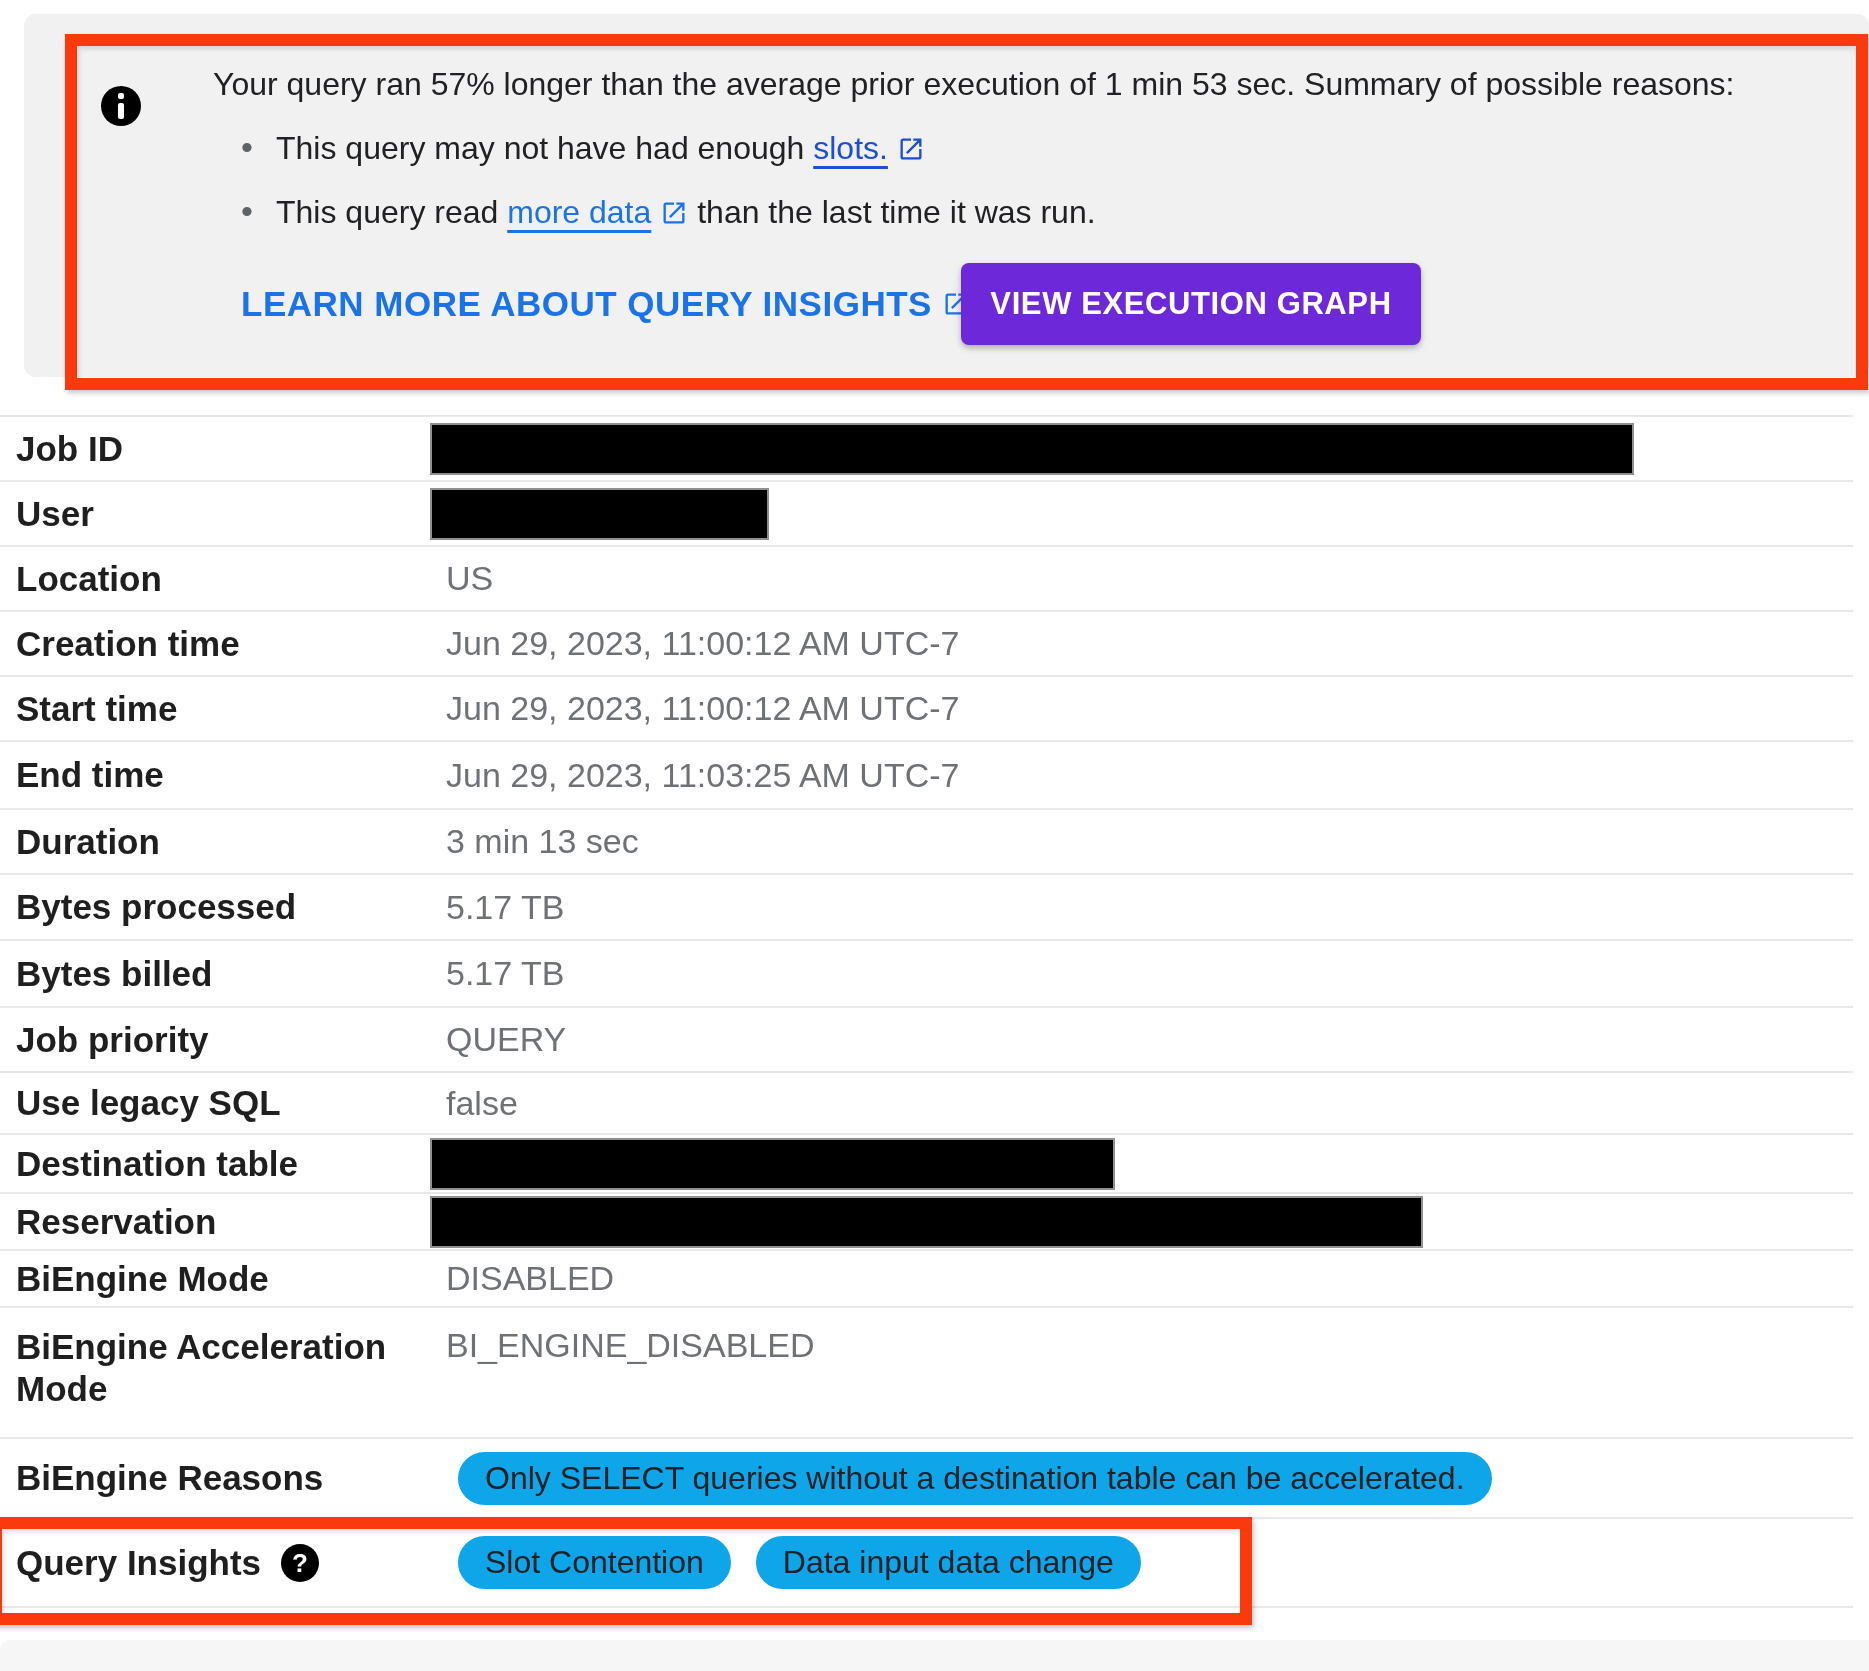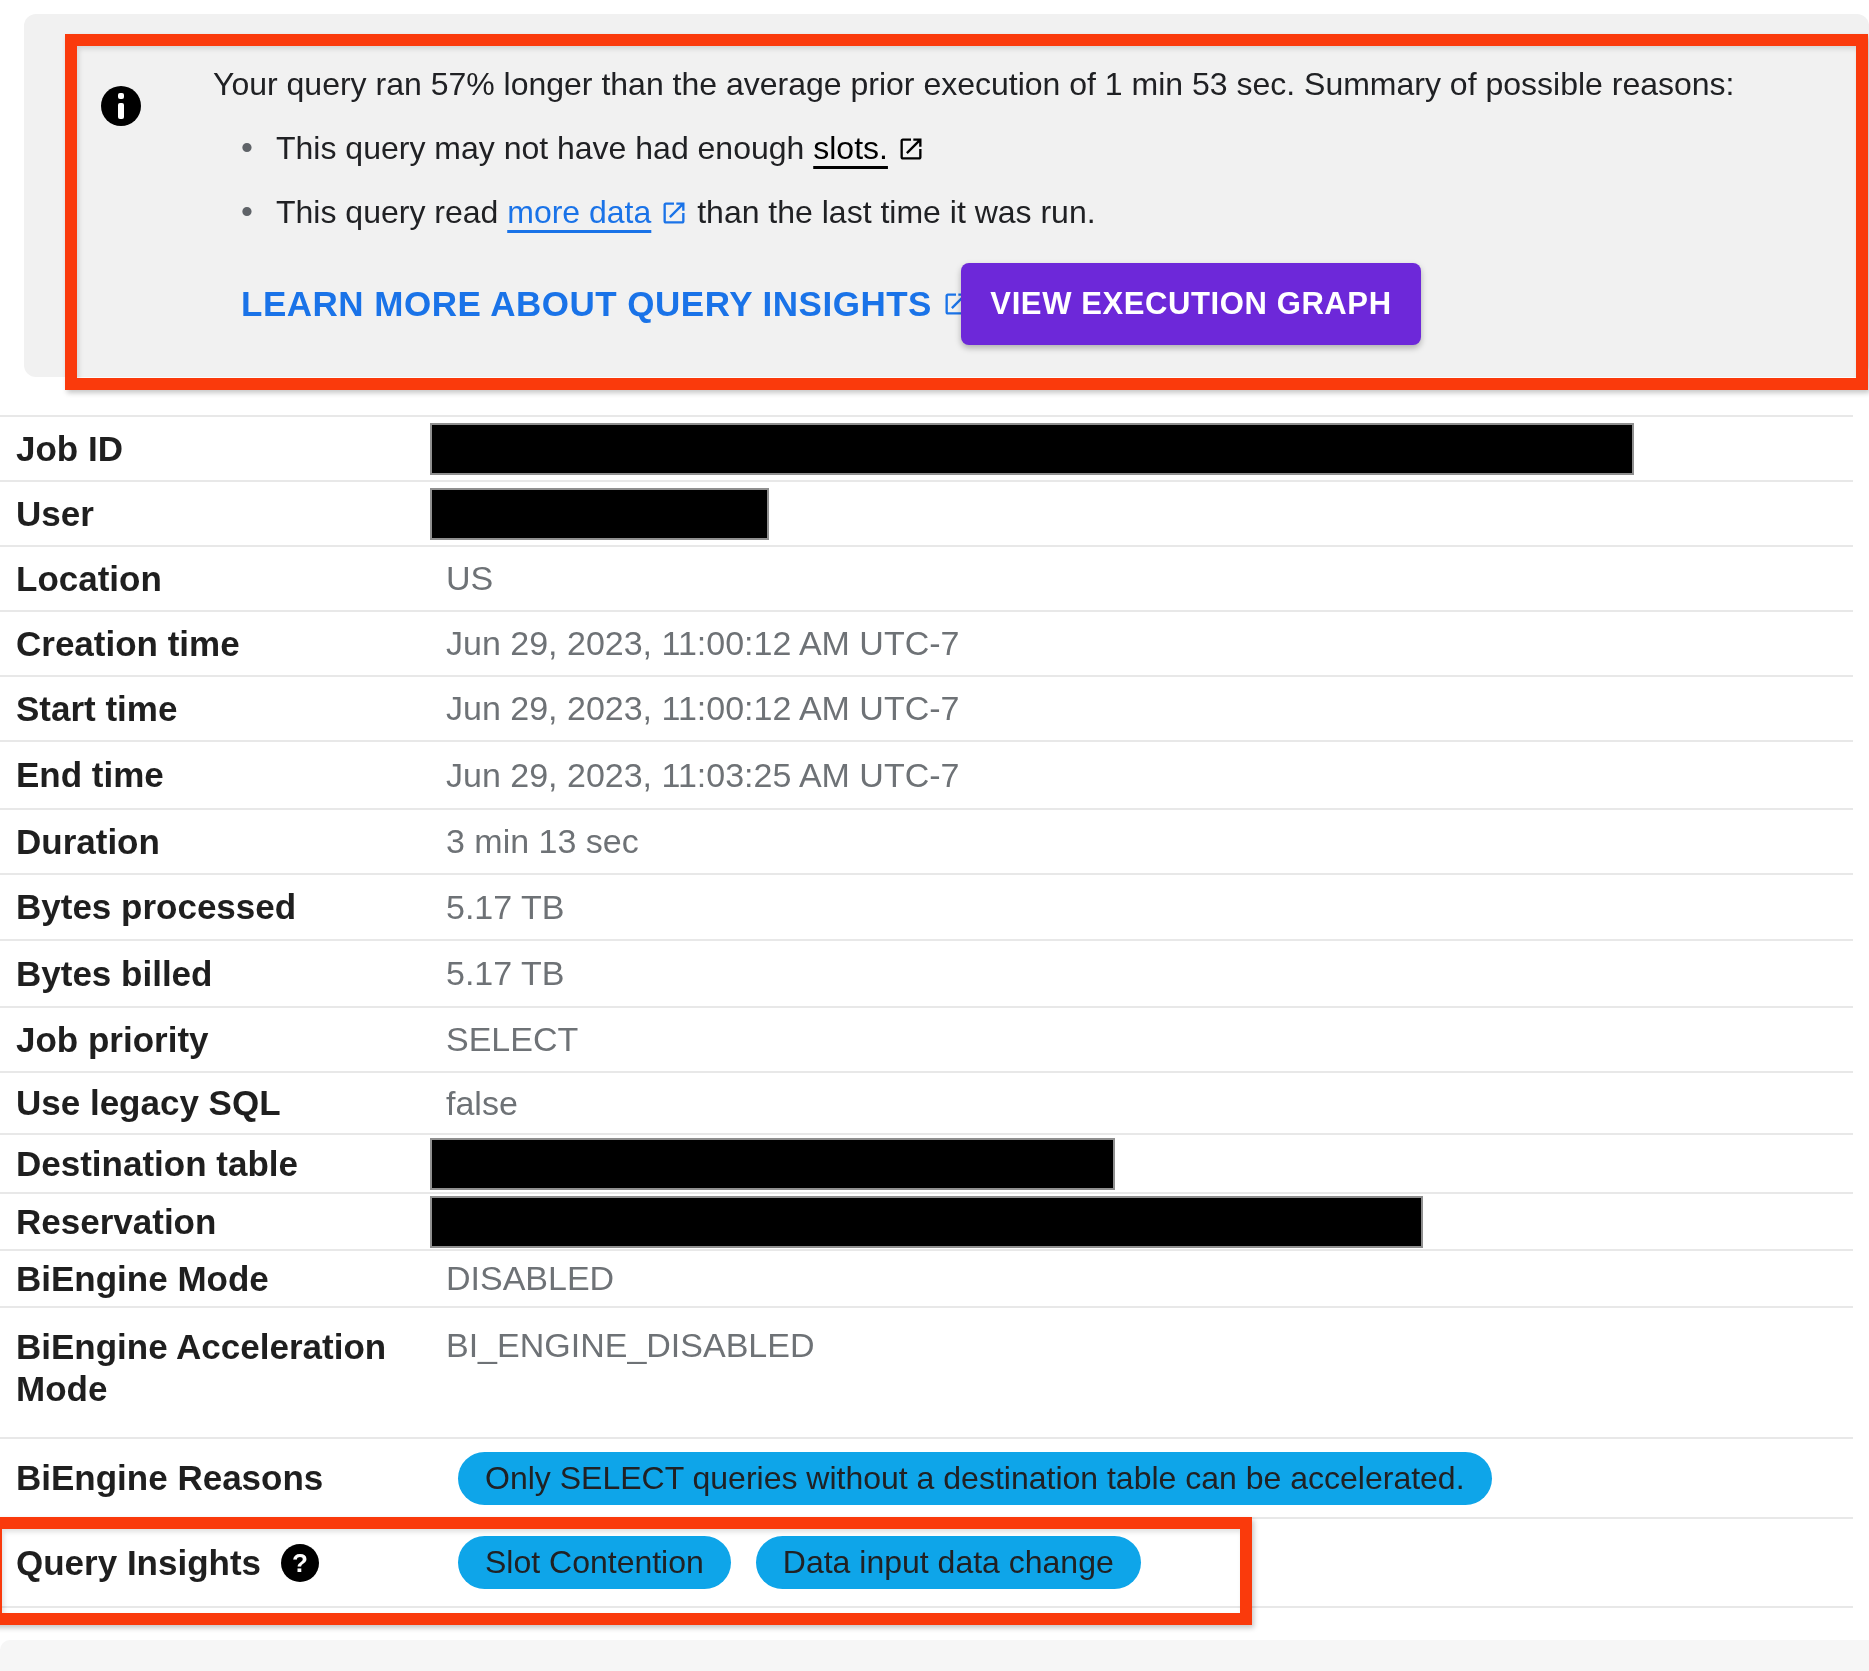--- a/index.html
+++ b/index.html
@@ -37,21 +37,21 @@
     font-size:32px; line-height:40px; color:#202124;
   }
   .banner-bullets li::before {
     content:"\2022"; position:absolute; left:28px; top:-1px;
     color:#5f6368; font-size:34px;
   }
   a.inline-link { text-decoration:none; cursor:pointer; }
   a.inline-link .link-text {
     text-decoration:underline; text-decoration-thickness:3px; text-underline-offset:7px;
   }
-  .link-purple { color:#000000; }
+  .link-purple { color:#1d4ed8; }
   .link-blue { color:#1a73e8; }
   .ext-icon { width:28px; height:28px; margin-left:9px; vertical-align:-4px; }
 
   .learn-more {
     position:absolute; left:217px; top:249px; height:82px;
     display:flex; align-items:center;
     font-size:35px; font-weight:700; letter-spacing:.5px;
     color:#1a73e8; text-decoration:none; cursor:pointer; white-space:nowrap;
   }
   .learn-more .ext-icon { vertical-align:middle; margin-left:10px; }
@@ -210,21 +210,21 @@
   <div class="row h67">
     <div class="label">Bytes billed</div>
     <div class="value">
         <span class="value-text">5.17 TB</span>
       </div>
   </div>
 
   <div class="row">
     <div class="label">Job priority</div>
     <div class="value">
-        <span class="value-text">SELECT</span>
+        <span class="value-text">QUERY</span>
       </div>
   </div>
 
   <div class="row h62">
     <div class="label">Use legacy SQL</div>
     <div class="value">
         <span class="value-text">false</span>
       </div>
   </div>
 

